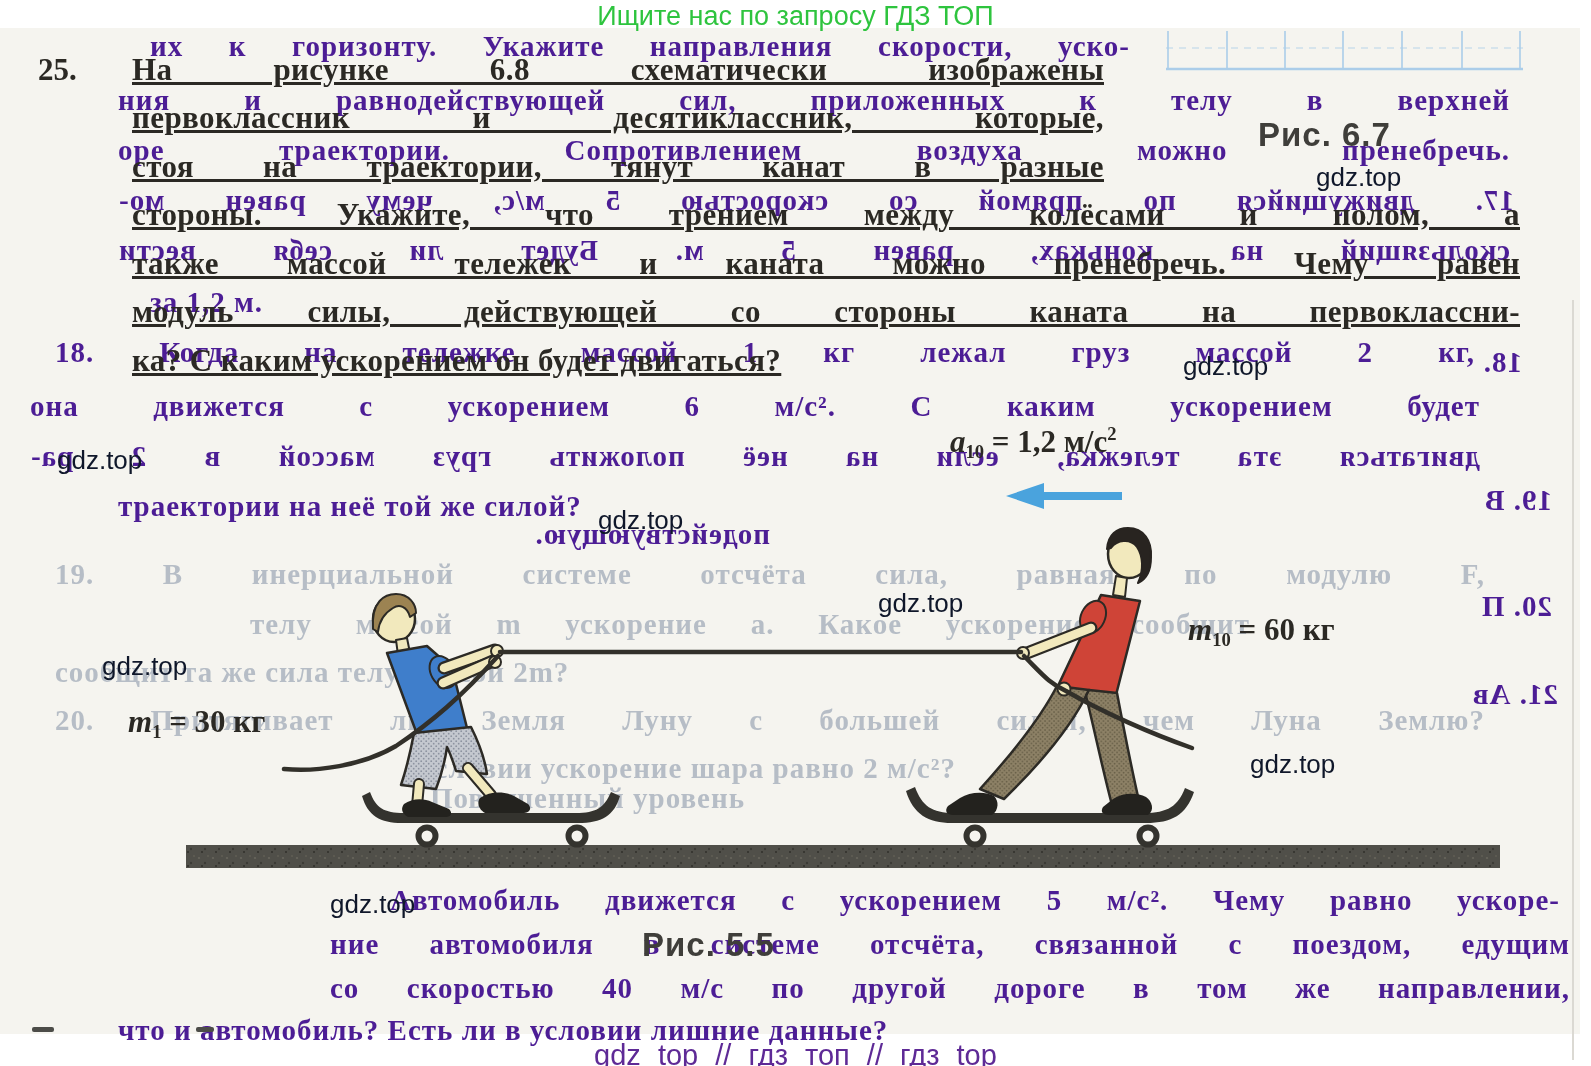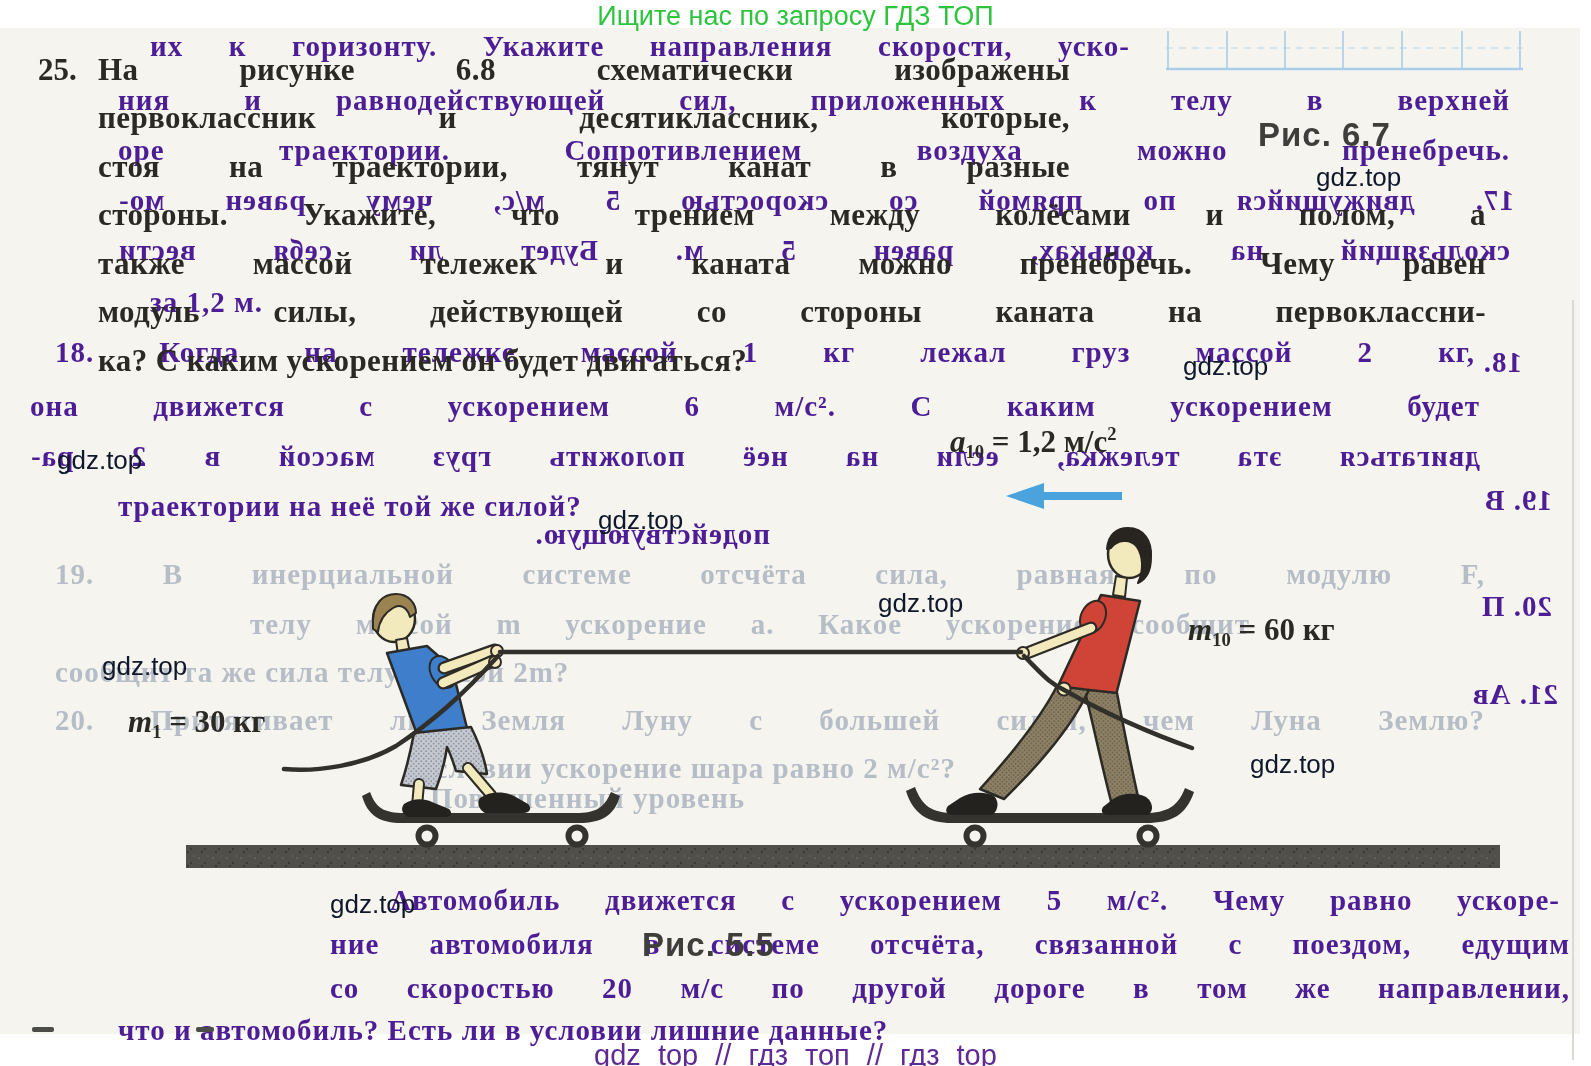--- a/index.html
+++ b/index.html
@@ -11,21 +11,21 @@
          letter-spacing:1px;white-space:nowrap;filter:blur(0.6px);overflow:hidden;}
   .bleed.fill{text-align:justify;text-align-last:justify;}
   .bleed.dark{color:#b6bdc6;}
   .bleed.mirror{transform:scaleX(-1);}
   
   #scene{position:absolute;left:0;top:0;z-index:2;}
   
   .txt{position:absolute;z-index:3;white-space:nowrap;}
   .promo{left:0;right:0;top:1px;text-align:center;font:27px "Liberation Sans",sans-serif;color:#2ec43e;}
   .problem-number{left:38px;top:52px;font:bold 31px "Liberation Serif",serif;color:#2b2924;}
-  .pline{font:bold 31px "Liberation Serif",serif;color:#2b2924;left:98px;letter-spacing:.4px;}
+  .pline{font:bold 31px "Liberation Serif",serif;color:#2b2924;left:132px;letter-spacing:.4px;text-decoration:underline;}
   .pline.just{text-align:justify;text-align-last:justify;white-space:normal;height:42px;overflow:hidden;}
   .figcap{font:bold 33px "Liberation Sans",sans-serif;color:#3f3e3a;letter-spacing:1px;}
   .flabel{font:bold 31px "Liberation Serif",serif;color:#2b2924;}
   .flabel .fvar{font-style:italic;}
   .flabel sub{font-size:.6em;vertical-align:-0.3em;line-height:0;}
   .flabel sup{font-size:.6em;vertical-align:.65em;line-height:0;}
   .wm{font:26px "Liberation Sans",sans-serif;color:#0f172a;}
   .footer{left:0;right:0;top:1027px;text-align:center;font:29px "Liberation Sans",sans-serif;
           color:#5e2a96;word-spacing:9px;margin-top:12px;}
   .edge-line{position:absolute;left:1572px;top:300px;width:2px;height:760px;background:#dbd9d3;z-index:1;}
@@ -47,21 +47,21 @@
 <div class="bleed" style="left:118px;top:490px;width:760px">траектории на неё той же силой?</div>
 <div class="bleed mirror" style="left:430px;top:518px;width:340px">подействующую.</div>
 <div class="bleed fill dark" style="left:55px;top:558px;width:1430px">19. В инерциальной системе отсчёта сила, равная по модулю F,</div>
 <div class="bleed fill dark" style="left:250px;top:608px;width:1000px">телу массой m ускорение a. Какое ускорение сообщит</div>
 <div class="bleed dark" style="left:55px;top:656px;width:900px">сообщит та же сила телу массой 2m?</div>
 <div class="bleed fill dark" style="left:55px;top:704px;width:1430px">20. Притягивает ли Земля Луну с большей силой, чем Луна Землю?</div>
 <div class="bleed dark" style="left:420px;top:752px;width:700px">условии ускорение шара равно 2 м/с²?</div>
 <div class="bleed dark" style="left:430px;top:782px;width:430px">Повышенный уровень</div>
 <div class="bleed fill" style="left:390px;top:884px;width:1170px">Автомобиль движется с ускорением 5 м/с². Чему равно ускоре-</div>
 <div class="bleed fill" style="left:330px;top:928px;width:1240px">ние автомобиля в системе отсчёта, связанной с поездом, едущим</div>
-<div class="bleed fill" style="left:330px;top:972px;width:1240px">со скоростью 20 м/с по другой дороге в том же направлении,</div>
+<div class="bleed fill" style="left:330px;top:972px;width:1240px">со скоростью 40 м/с по другой дороге в том же направлении,</div>
 <div class="bleed" style="left:118px;top:1014px;width:1100px">что и автомобиль? Есть ли в условии лишние данные?</div>
 <div class="bleed mirror" style="left:1452px;top:346px;width:70px">18.</div>
 <div class="bleed mirror" style="left:1442px;top:484px;width:110px">19. В</div>
 <div class="bleed mirror" style="left:1442px;top:590px;width:110px">20. П</div>
 <div class="bleed mirror" style="left:1438px;top:678px;width:120px">21. Ав</div>
 
 <div class="edge-line"></div>
 
 <svg id="scene" width="1591" height="1066" viewBox="0 0 1591 1066">
   <defs>

